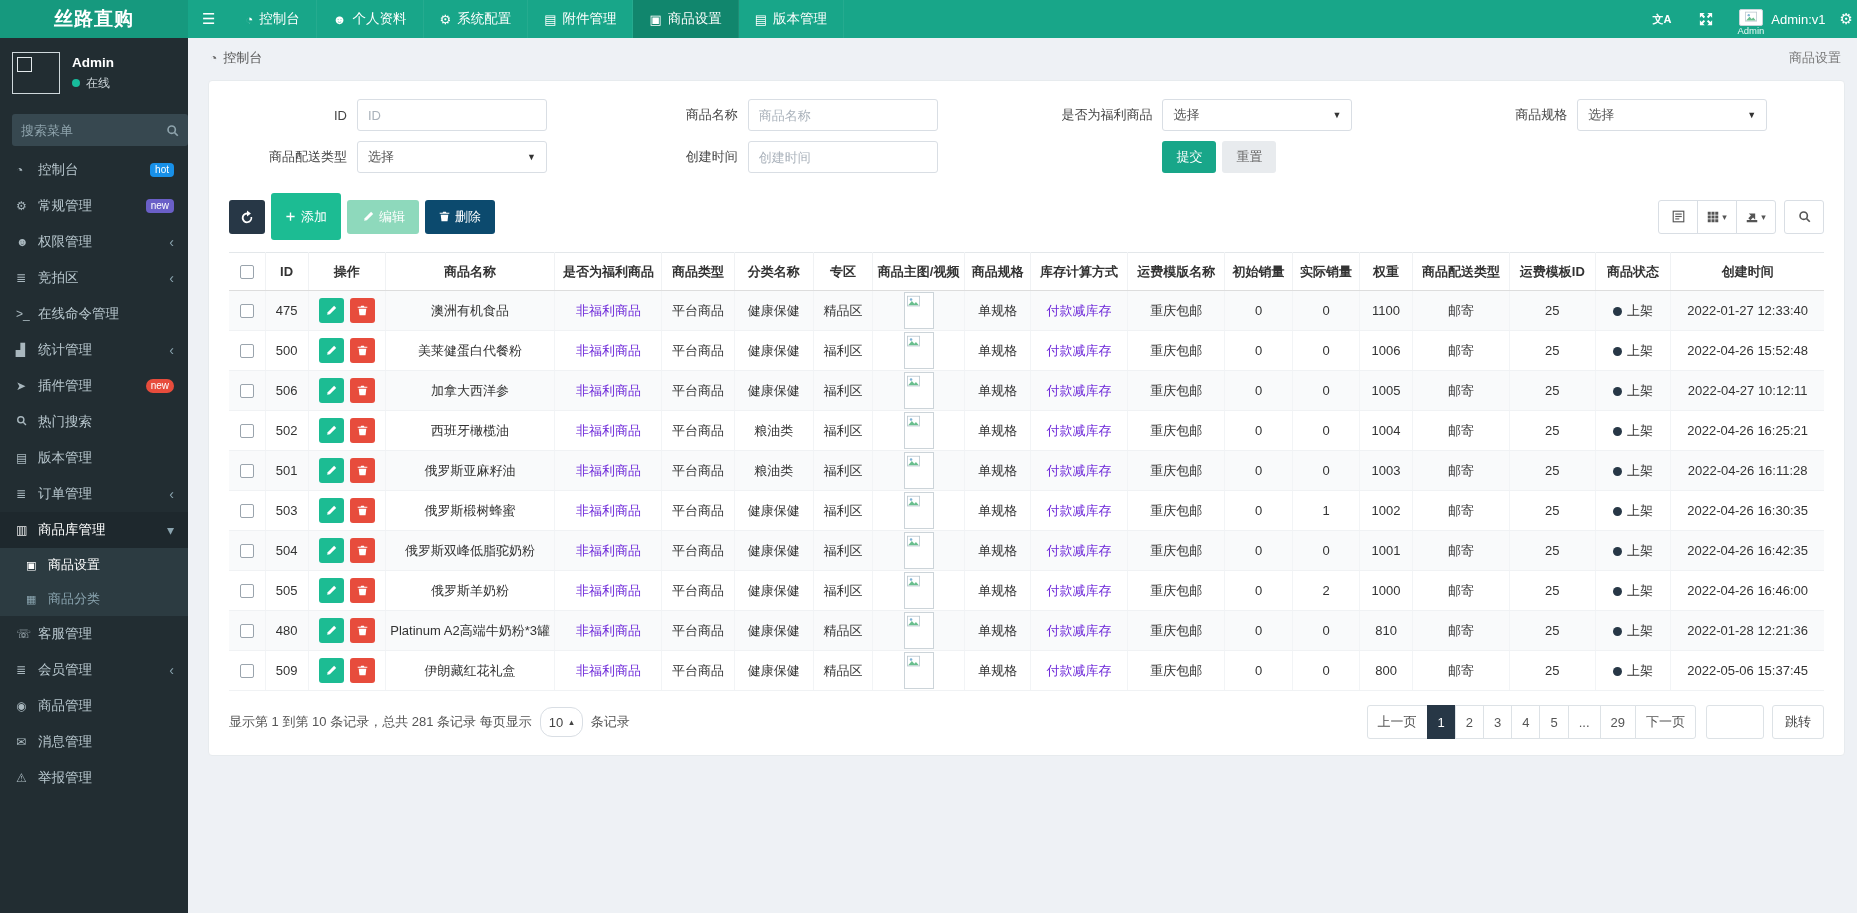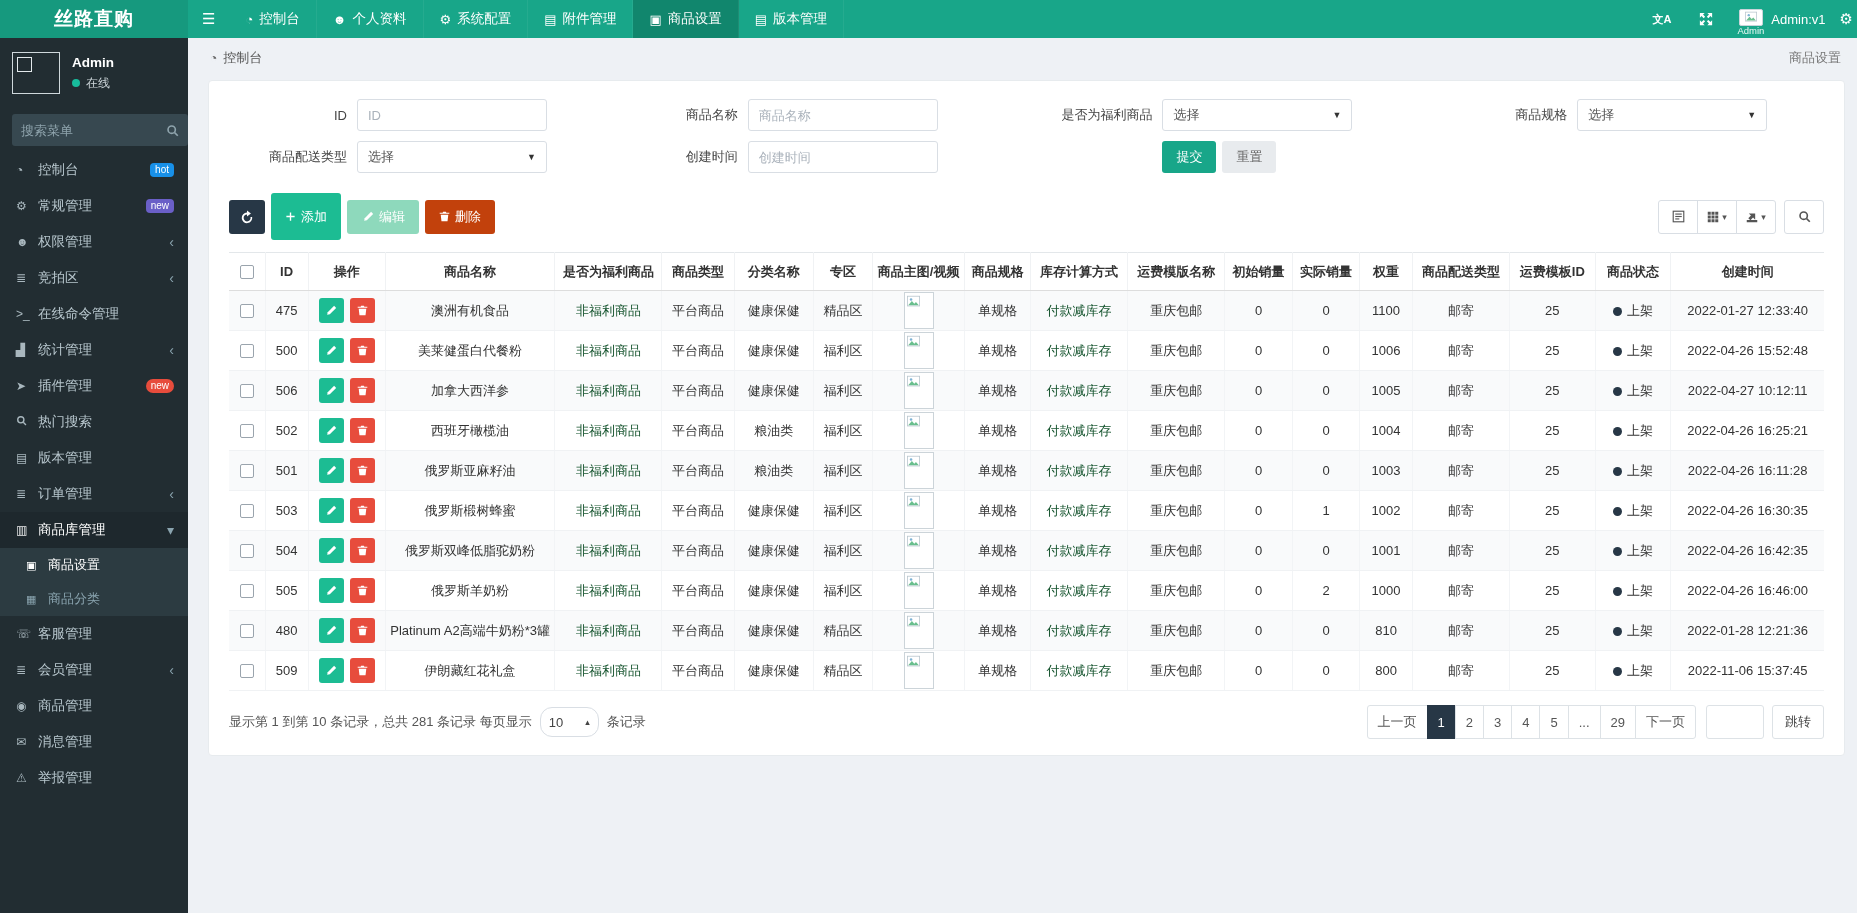--- a/index.html
+++ b/index.html
@@ -79,21 +79,21 @@
     padding:0 14px; border-radius:3px; font-size:13px; cursor:pointer; border:none; color:#fff;
     font-family:inherit; }
   .btn-submit { background:#18a689; }
   .btn-reset { background:#e8ebee; color:#666; }
 
   
   .toolbar { display:flex; align-items:center; margin:6px 0 12px 0; }
   .btn-dark { background:#273746; width:36px; padding:0; height:34px; }
   .btn-add { background:#1cbc93; height:47px; margin-left:6px; }
   .btn-edit { background:#8ed9bc; height:34px; margin-left:6px; cursor:default;padding-left:16px; }
-  .btn-del { background:#c2410c; height:34px; margin-left:6px; cursor:default; }
+  .btn-del { background:#0c4a6e; height:34px; margin-left:6px; cursor:default; }
   .tb-right { margin-left:auto; display:flex; }
   .tb-group { display:flex; }
   .tbtn { width:40px; height:34px; background:#fff; border:1px solid #d9dee4; display:flex;
     align-items:center; justify-content:center; gap:3px; cursor:pointer; color:#555; }
   .tb-group .tbtn + .tbtn { margin-left:-1px; }
   .tb-group .tbtn:first-child { border-radius:3px 0 0 3px; }
   .tb-group .tbtn:last-child { border-radius:0 3px 3px 0; }
   .tbtn.single { border-radius:3px; margin-left:8px; }
   .tbtn .caret { font-size:9px; color:#555; }
 
@@ -101,33 +101,33 @@
   table.grid { width:100%; border-collapse:collapse; table-layout:fixed; }
   table.grid th { height:38px; font-weight:bold; font-size:13px; color:#333; background:#fff;
     border-top:1px solid #e3e7ea; border-bottom:1px solid #ddd; border-right:1px solid #f0f2f4;
     text-align:center; padding:0 4px; overflow:hidden; white-space:nowrap; }
   table.grid td { height:40px; text-align:center; border-bottom:1px solid #f0f2f4;
     border-right:1px solid #f2f4f6; padding:0 4px; overflow:hidden; white-space:nowrap; font-size:13px; }
   table.grid th:last-child, table.grid td:last-child { border-right:none; }
   table.grid tbody tr:nth-child(odd) { background:#f9fafb; }
   .cb { width:14px; height:14px; border:1px solid #9aa4ad; border-radius:2px; display:inline-block;
     background:#fff; cursor:pointer; vertical-align:middle; }
-  .green { color:#14532d; }
+  .green { color:#6d28d9; }
   .rowbtn { width:25px; height:25px; border:none; border-radius:3px; display:inline-flex;
     align-items:center; justify-content:center; cursor:pointer; vertical-align:middle; }
   .rowbtn.edit { background:#1cbc93; margin-right:6px; }
   .rowbtn.del { background:#e74c3c; }
   .imgcell { width:30px; height:37px; border:1px solid #ccd4d9; background:#fff; display:inline-flex;
     align-items:flex-start; justify-content:flex-start; padding:2px; vertical-align:middle; }
   .status-dot { display:inline-block; width:9px; height:9px; border-radius:50%; background:#273746;
     margin-right:5px; vertical-align:middle; }
 
   
   .pager { display:flex; align-items:center; margin-top:14px; color:#555; }
-  .pp-box { display:inline-flex; align-items:center; gap:22px; border:1px solid #d9dee4; border-radius:12px;
+  .pp-box { display:inline-flex; align-items:center; gap:6px; border:1px solid #d9dee4; border-radius:12px;
     height:30px; padding:0 8px; margin:0 8px; cursor:pointer; background:#fff; color:#444; }
   .pp-box .caret { font-size:9px; }
   .pages { margin-left:auto; display:flex; align-items:center; }
   .pg { min-width:27px; height:34px; padding:0 10px; border:1px solid #dde2e6; background:#fff;
     display:inline-flex; align-items:center; justify-content:center; color:#555; cursor:pointer;
     margin-left:-1px; }
   .pg.first { border-radius:3px 0 0 3px; margin-left:0; }
   .pg.last { border-radius:0 3px 3px 0; }
   .pg.active { background:#273746; border-color:#273746; color:#fff; }
   .jump-input { width:58px; height:34px; border:1px solid #dde2e6; border-radius:3px; margin-left:10px;
@@ -864,21 +864,21 @@
               </span></td>
             <td>单规格</td>
             <td class="green">付款减库存</td>
             <td>重庆包邮</td>
             <td>0</td>
             <td>0</td>
             <td>800</td>
             <td>邮寄</td>
             <td>25</td>
             <td><span class="status-dot"></span><span>上架</span></td>
-            <td>2022-11-06 15:37:45</td>
+            <td>2022-05-06 15:37:45</td>
           </tr>
         </tbody>
     </table>
 
     <div class="pager">
       <span>显示第 1 到第 10 条记录，总共 281 条记录 每页显示</span>
       <span class="pp-box">
         <span>10</span>
         <span class="caret">▴</span>
       </span>

